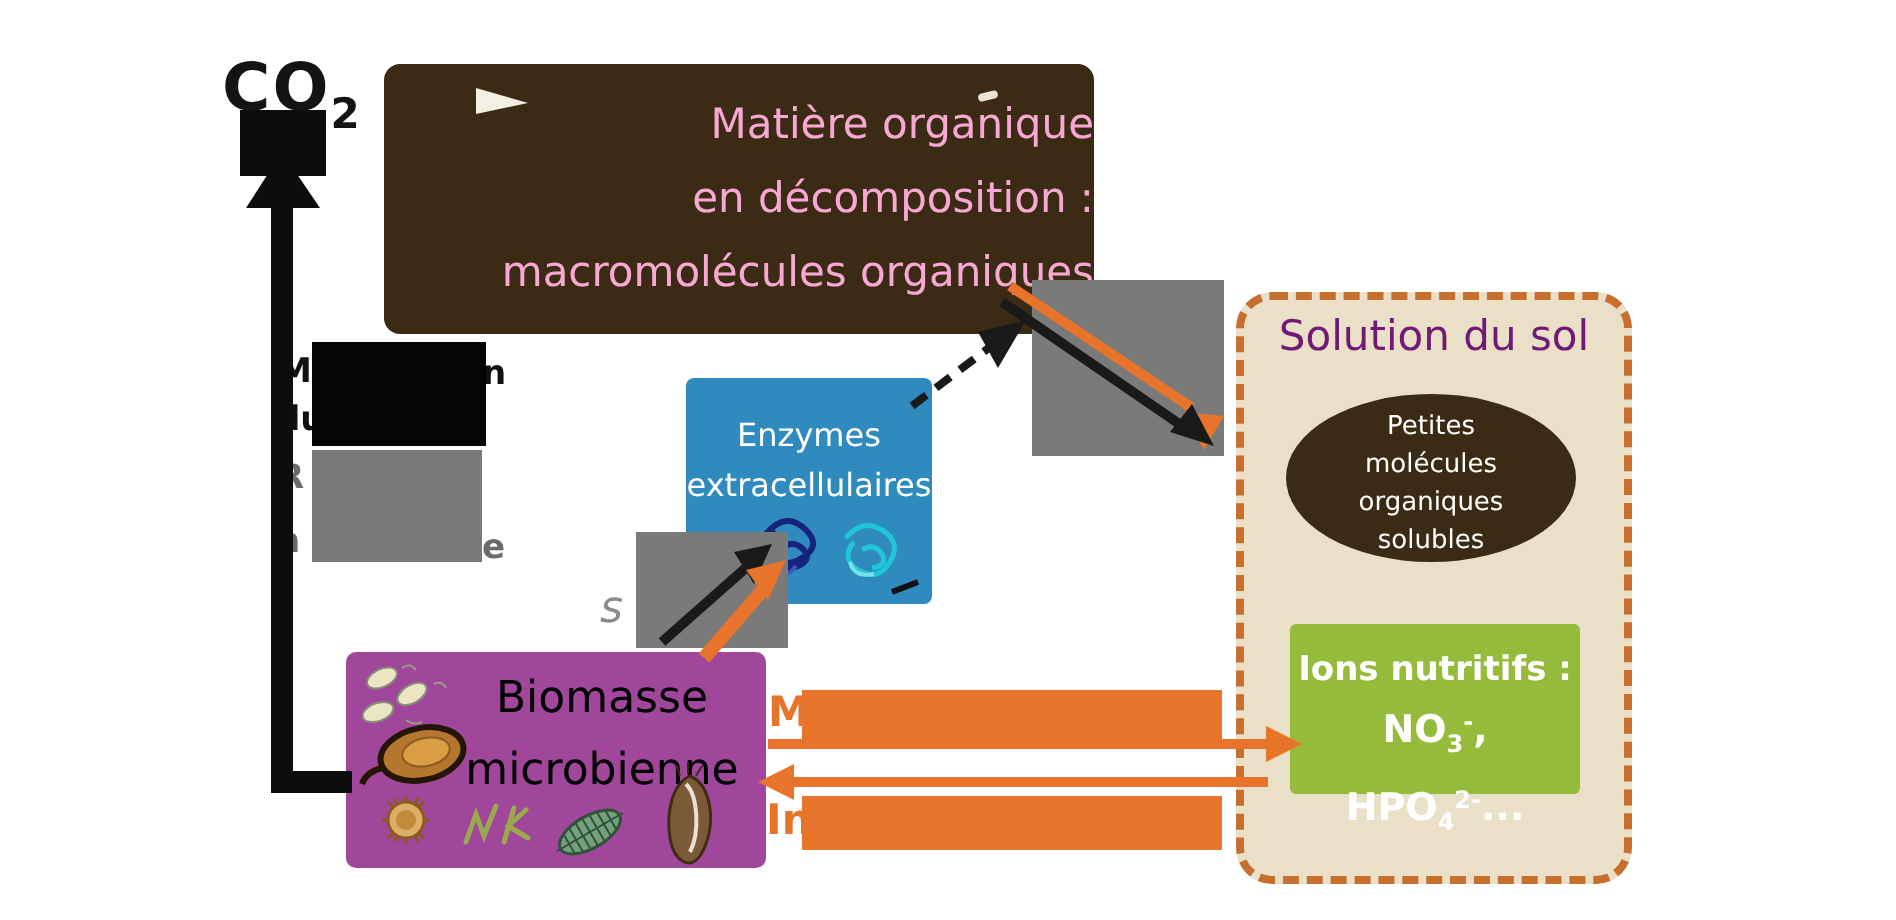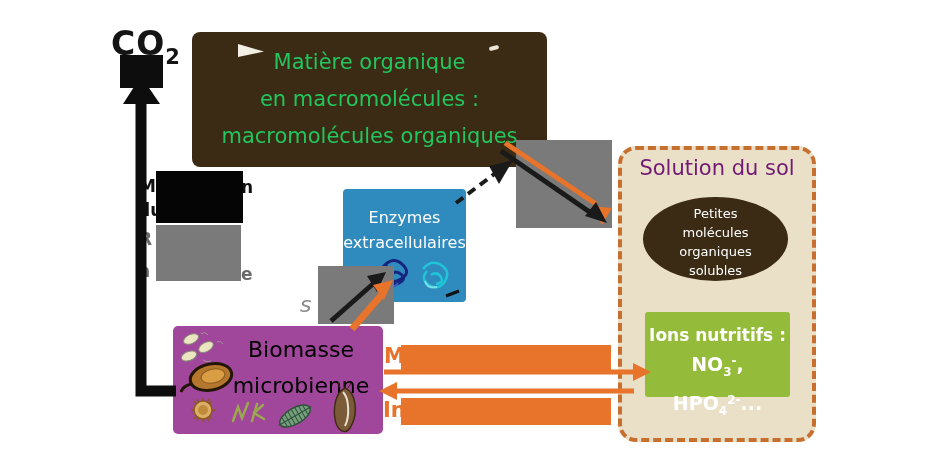--- a/index.html
+++ b/index.html
@@ -7,22 +7,22 @@
          font-family:"DejaVu Sans",sans-serif;overflow:hidden;}
   .abs{position:absolute;}
 
   
   .co2{left:111px;top:24px;font-size:33px;font-weight:bold;color:#141414;letter-spacing:1px;}
   .co2 .sub{font-size:21px;position:relative;top:9px;}
   .co2-mask{left:120px;top:55px;width:43px;height:33px;background:#0d0d0d;}
 
   
   .om-box{left:192px;top:32px;width:355px;height:135px;background:#3b2b14;border-radius:8px;
-          display:flex;flex-direction:column;justify-content:center;text-align:center;
-          color:#22c55e;font-size:21px;line-height:37px;}
+          display:flex;flex-direction:column;justify-content:center;text-align:right;
+          color:#f9a8d4;font-size:21px;line-height:37px;}
   .om-wedge{left:238px;top:44px;width:26px;height:13px;background:#f3efe4;
             clip-path:polygon(0 0,100% 58%,0 100%);}
   .om-tick{left:489px;top:46px;width:10px;height:4px;background:#e9e4d8;border-radius:2px;
            transform:rotate(-14deg);}
 
   
   .lf{font-size:17px;font-weight:600;color:#111111;}
   .lf.gray{color:#6b6b6b;}
   .mask-black-left{left:156px;top:171px;width:87px;height:52px;background:#050505;}
   .mask-gray-left{left:156px;top:225px;width:85px;height:56px;background:#7a7a7a;}
@@ -70,21 +70,21 @@
 </head>
 <body>
 
 <div class="stage">
 
   <div class="abs co2"><span>CO</span><span class="sub">2</span></div>
   <div class="abs co2-mask"></div>
 
   <div class="abs om-box">
     <div>Matière organique</div>
-    <div>en macromolécules :</div>
+    <div>en décomposition :</div>
     <div>macromolécules organiques</div>
   </div>
   <div class="abs om-wedge"></div>
   <div class="abs om-tick"></div>
 
   <div class="abs lf" style="left:139px;top:176px;">M</div>
   <div class="abs lf" style="left:241px;top:177px;">n</div>
   <div class="abs lf" style="left:138px;top:200px;">du</div>
   <div class="abs lf gray" style="left:139px;top:229px;">R</div>
   <div class="abs lf gray" style="left:138px;top:261px;">h</div>

